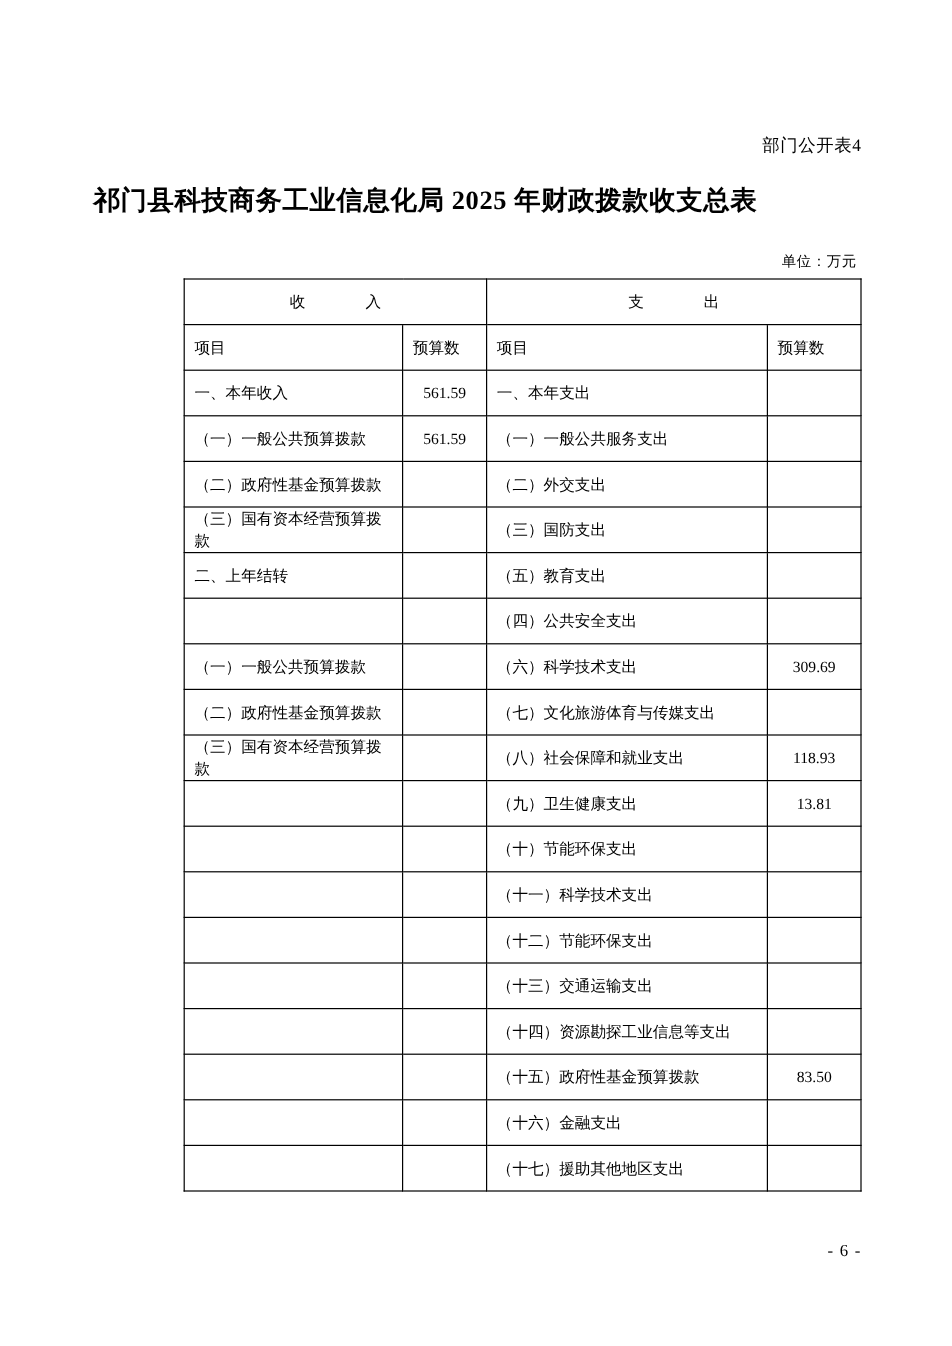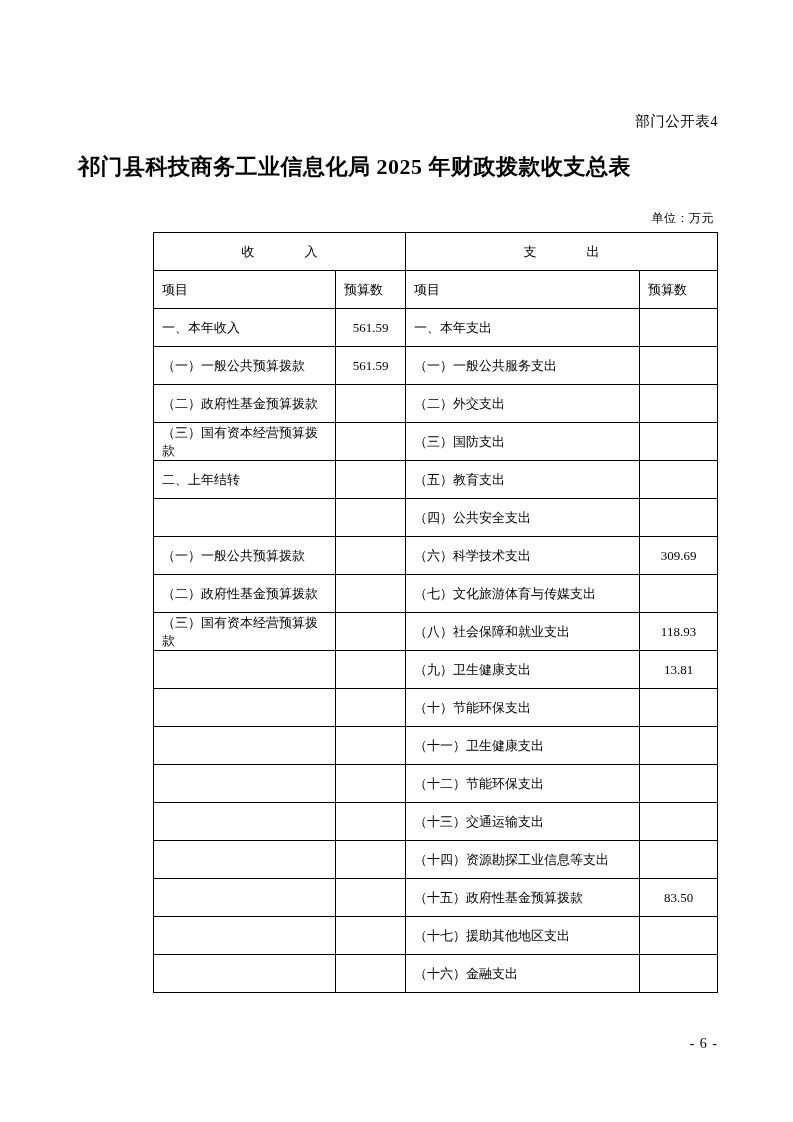--- a/index.html
+++ b/index.html
@@ -194,21 +194,21 @@
         </tr>
         <tr>
           <td class="label"></td>
           <td class="amount"></td>
           <td class="label indent">（十）节能环保支出</td>
           <td class="amount"></td>
         </tr>
         <tr>
           <td class="label"></td>
           <td class="amount"></td>
-          <td class="label indent">（十一）卫生健康支出</td>
+          <td class="label indent">（十一）科学技术支出</td>
           <td class="amount"></td>
         </tr>
         <tr>
           <td class="label"></td>
           <td class="amount"></td>
           <td class="label indent">（十二）节能环保支出</td>
           <td class="amount"></td>
         </tr>
         <tr>
           <td class="label"></td>
@@ -224,27 +224,27 @@
         </tr>
         <tr>
           <td class="label"></td>
           <td class="amount"></td>
           <td class="label indent">（十五）政府性基金预算拨款</td>
           <td class="amount">83.50</td>
         </tr>
         <tr>
           <td class="label"></td>
           <td class="amount"></td>
+          <td class="label indent">（十六）金融支出</td>
+          <td class="amount"></td>
+        </tr>
+        <tr>
+          <td class="label"></td>
+          <td class="amount"></td>
           <td class="label indent">（十七）援助其他地区支出</td>
-          <td class="amount"></td>
-        </tr>
-        <tr>
-          <td class="label"></td>
-          <td class="amount"></td>
-          <td class="label indent">（十六）金融支出</td>
           <td class="amount"></td>
         </tr>
       </tbody>
   </table>
 
   <div class="page-num">- 6 -</div>
 
 </div>
 
 </body></html>

